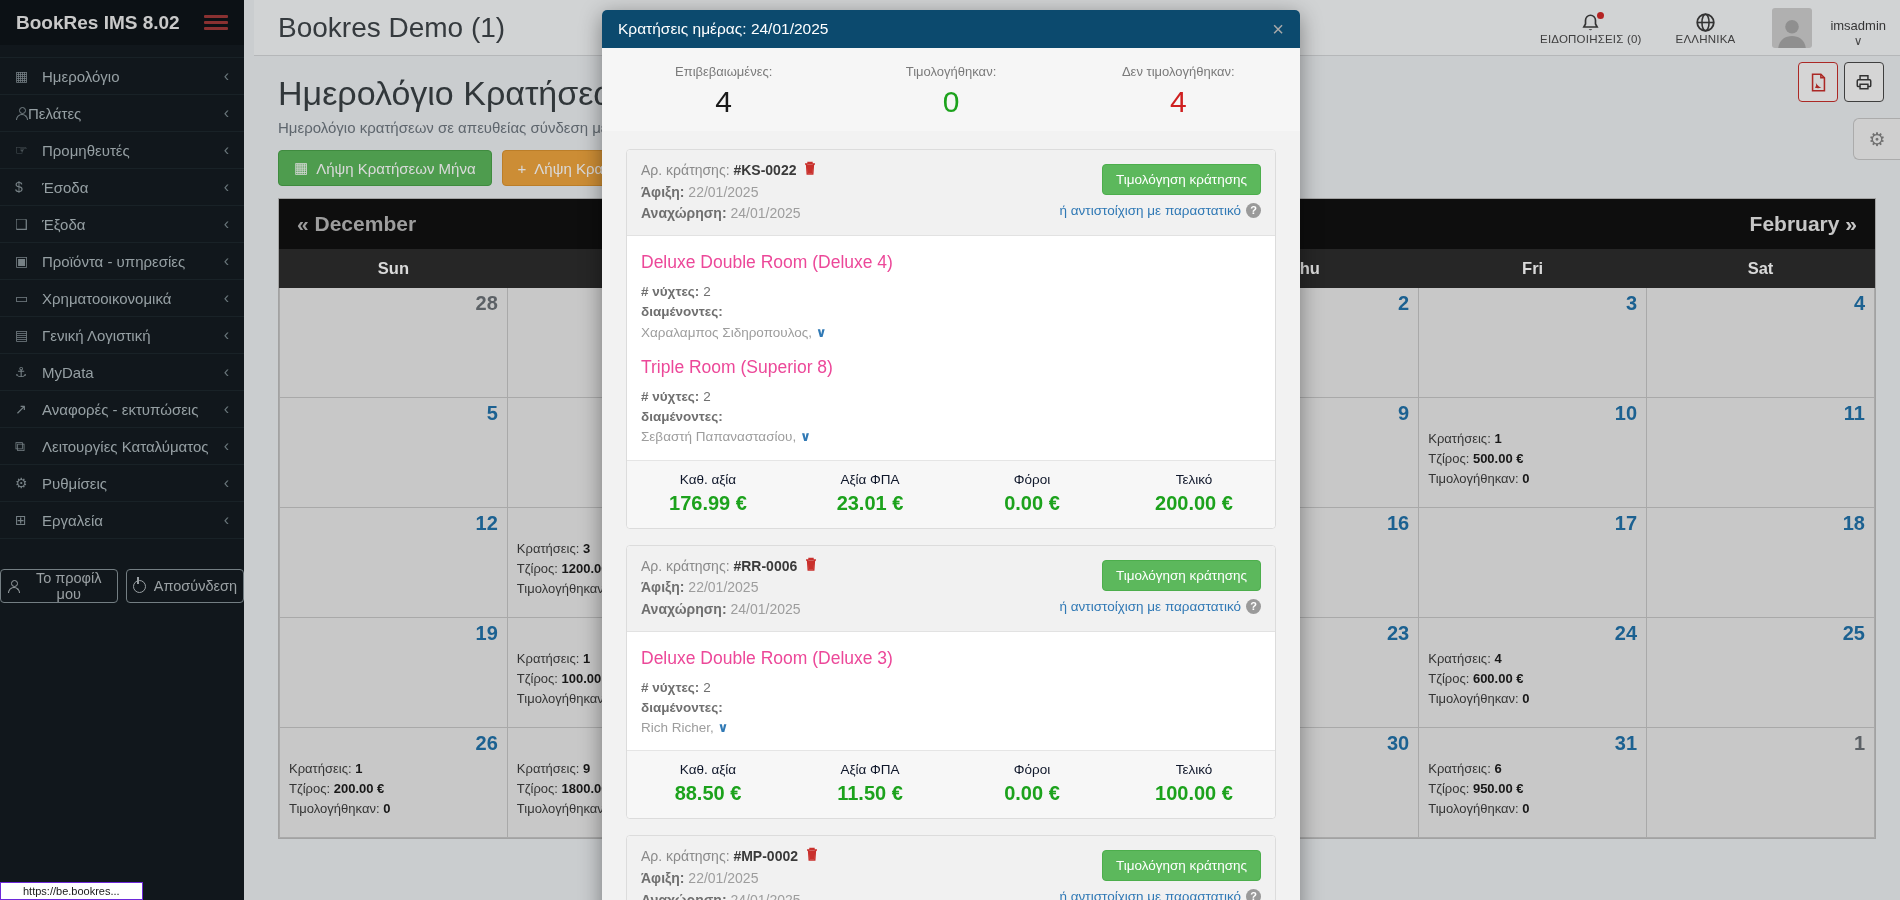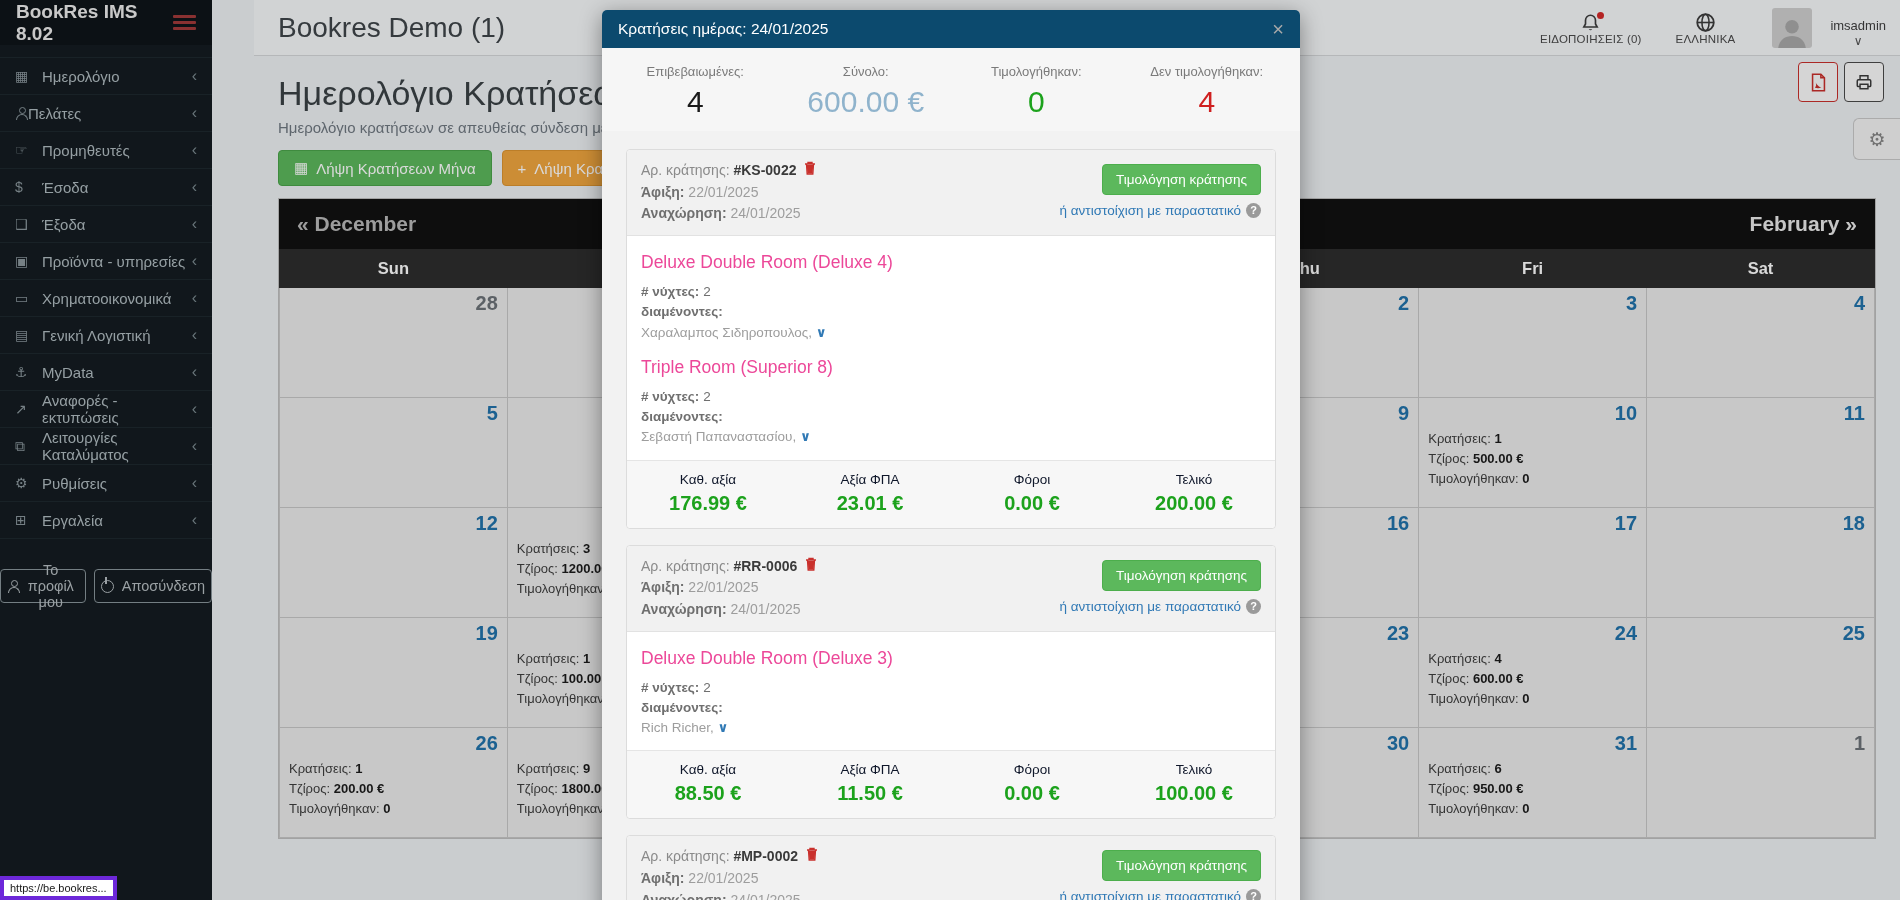--- a/index.html
+++ b/index.html
@@ -1,20 +1,20 @@
 <!DOCTYPE html>
 <html><head>
 <meta charset="utf-8">
 <style>
   html,body{margin:0;padding:0}
   body{font-family:"Liberation Sans","DejaVu Sans",sans-serif}
   #app{position:relative;width:1900px;height:900px;overflow:hidden;background:#eef1f4}
 
   
-  .sidebar{position:absolute;left:0;top:0;width:212px;height:900px;background:#141c21;z-index:1}
+  .sidebar{position:absolute;left:0;top:0;width:244px;height:900px;background:#141c21;z-index:1}
   .brand{display:flex;align-items:center;justify-content:space-between;height:45px;padding:0 16px;background:#0f1519}
   .brand-title{color:#ededed;font-size:19px;font-weight:bold}
   .burger{width:24px;height:15px;display:flex;flex-direction:column;justify-content:space-between;cursor:pointer}
   .burger span{display:block;height:3px;background:#a33a3a;border-radius:1px}
   .menu{list-style:none;margin:12px 0 0;padding:0}
   .menu-item{display:flex;align-items:center;height:36px;padding:0 15px;border-top:1px solid #1e282e;color:#b0bbc0;font-size:15px;cursor:pointer}
   .menu-item:last-child{border-bottom:1px solid #1e282e}
   .mi-icon{width:27px;color:#8b979d;font-size:14px;flex:none}
   .mi-chev{margin-left:auto;color:#7c8a90;font-size:16px}
   .side-btns{margin-top:30px;display:flex;flex-direction:row;align-items:center;gap:8px}
@@ -91,21 +91,21 @@
   .card-rooms{padding:2px 14px 12px}
   .room-title{color:#ec4899;font-weight:normal;font-size:17.5px;margin:14px 0 9px;cursor:pointer}
   .room-meta .line{font-size:13.5px;line-height:1.5;color:#6f6f6f}
   .gname{color:#9d9d9d}
   .gchev{color:#3079b5;font-weight:bold;cursor:pointer}
   .card-foot{display:flex;background:#f7f7f7;border-top:1px solid #e5e5e5;padding:11px 0 13px;border-radius:0 0 4px 4px}
   .cf-col{flex:1;text-align:center}
   .cf-label{color:#0f172a;font-size:13.5px}
   .cf-value{color:#1ca21c;font-weight:bold;font-size:20px;margin-top:5px}
 
-  .link-preview{position:absolute;left:0;bottom:0;background:#fff;border:4px solid #6d28d9;padding:2px 6px;font-size:11px;color:#1a1a1a;z-index:70;white-space:nowrap}
+  .link-preview{position:absolute;left:0;bottom:0;background:#fff;border:1px solid #6d28d9;padding:2px 22px;font-size:11px;color:#1a1a1a;z-index:70;white-space:nowrap}
 </style>
 </head>
 <body>
 
 <div id="app">
 
   <aside class="sidebar">
     <div class="brand">
       <span class="brand-title">BookRes IMS 8.02</span>
       <span class="burger">
@@ -446,24 +446,20 @@
     <div class="modal-head">
       <span>Κρατήσεις ημέρας: 24/01/2025</span>
       <span class="modal-close">×</span>
     </div>
     <div class="modal-stats">
         <div class="stat">
     <div class="stat-label">Επιβεβαιωμένες:</div>
     <div class="stat-value" style="color: rgb(26, 26, 26);">4</div>
   </div>
         <div class="stat">
-    <div class="stat-label">Σύνολο:</div>
-    <div class="stat-value" style="color: rgb(143, 179, 204);">600.00 €</div>
-  </div>
-        <div class="stat">
     <div class="stat-label">Τιμολογήθηκαν:</div>
     <div class="stat-value" style="color: rgb(28, 162, 28);">0</div>
   </div>
         <div class="stat">
     <div class="stat-label">Δεν τιμολογήθηκαν:</div>
     <div class="stat-value" style="color: rgb(207, 31, 31);">4</div>
   </div>
       </div>
     <div class="modal-cards">
         <div class="card">

